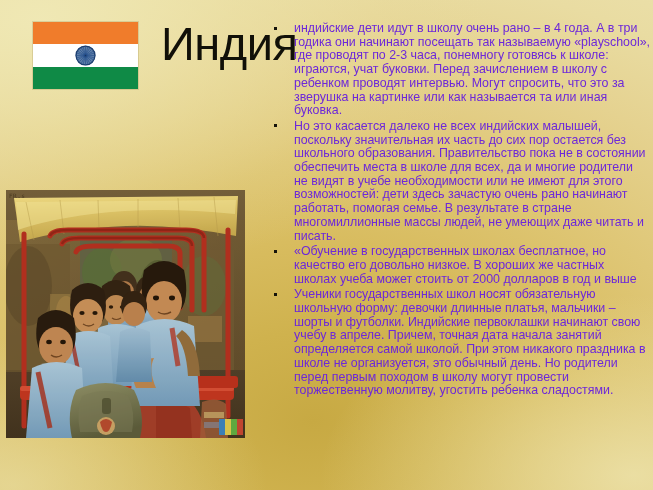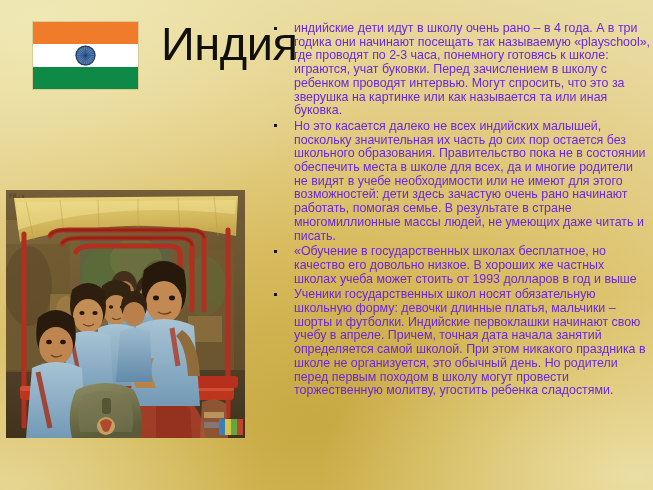--- a/index.html
+++ b/index.html
@@ -356,21 +356,21 @@
       <span>индийские дети идут в школу очень рано – в 4 года. А в три годика они начинают посещать так называемую «playschool», где проводят по 2-3 часа, понемногу готовясь к школе: играются, учат буковки. Перед зачислением в школу с ребенком проводят интервью. Могут спросить, что это за зверушка на картинке или как называется та или иная буковка.</span>
     </div>
 
     <div class="bullet-item">
       <span class="dot"></span>
       <span>Но это касается далеко не всех индийских малышей, поскольку значительная их часть до сих пор остается без школьного образования. Правительство пока не в состоянии обеспечить места в школе для всех, да и многие родители не видят в учебе необходимости или не имеют для этого возможностей: дети здесь зачастую очень рано начинают работать, помогая семье. В результате в стране многомиллионные массы людей, не умеющих даже читать и писать.</span>
     </div>
 
     <div class="bullet-item">
       <span class="dot"></span>
-      <span>«Обучение в государственных школах бесплатное, но качество его довольно низкое. В хороших же частных школах учеба может стоить от 1993 долларов в год и выше</span>
+      <span>«Обучение в государственных школах бесплатное, но качество его довольно низкое. В хороших же частных школах учеба может стоить от 2000 долларов в год и выше</span>
     </div>
 
     <div class="bullet-item">
       <span class="dot"></span>
       <span>Ученики государственных школ носят обязательную школьную форму: девочки длинные платья, мальчики – шорты и футболки. Индийские первоклашки начинают свою учебу в апреле. Причем, точная дата начала занятий определяется самой школой. При этом никакого праздника в школе не организуется, это обычный день. Но родители перед первым походом в школу могут провести торжественную молитву, угостить ребенка сладостями.</span>
     </div>
 
   </div>
 </div>
 

